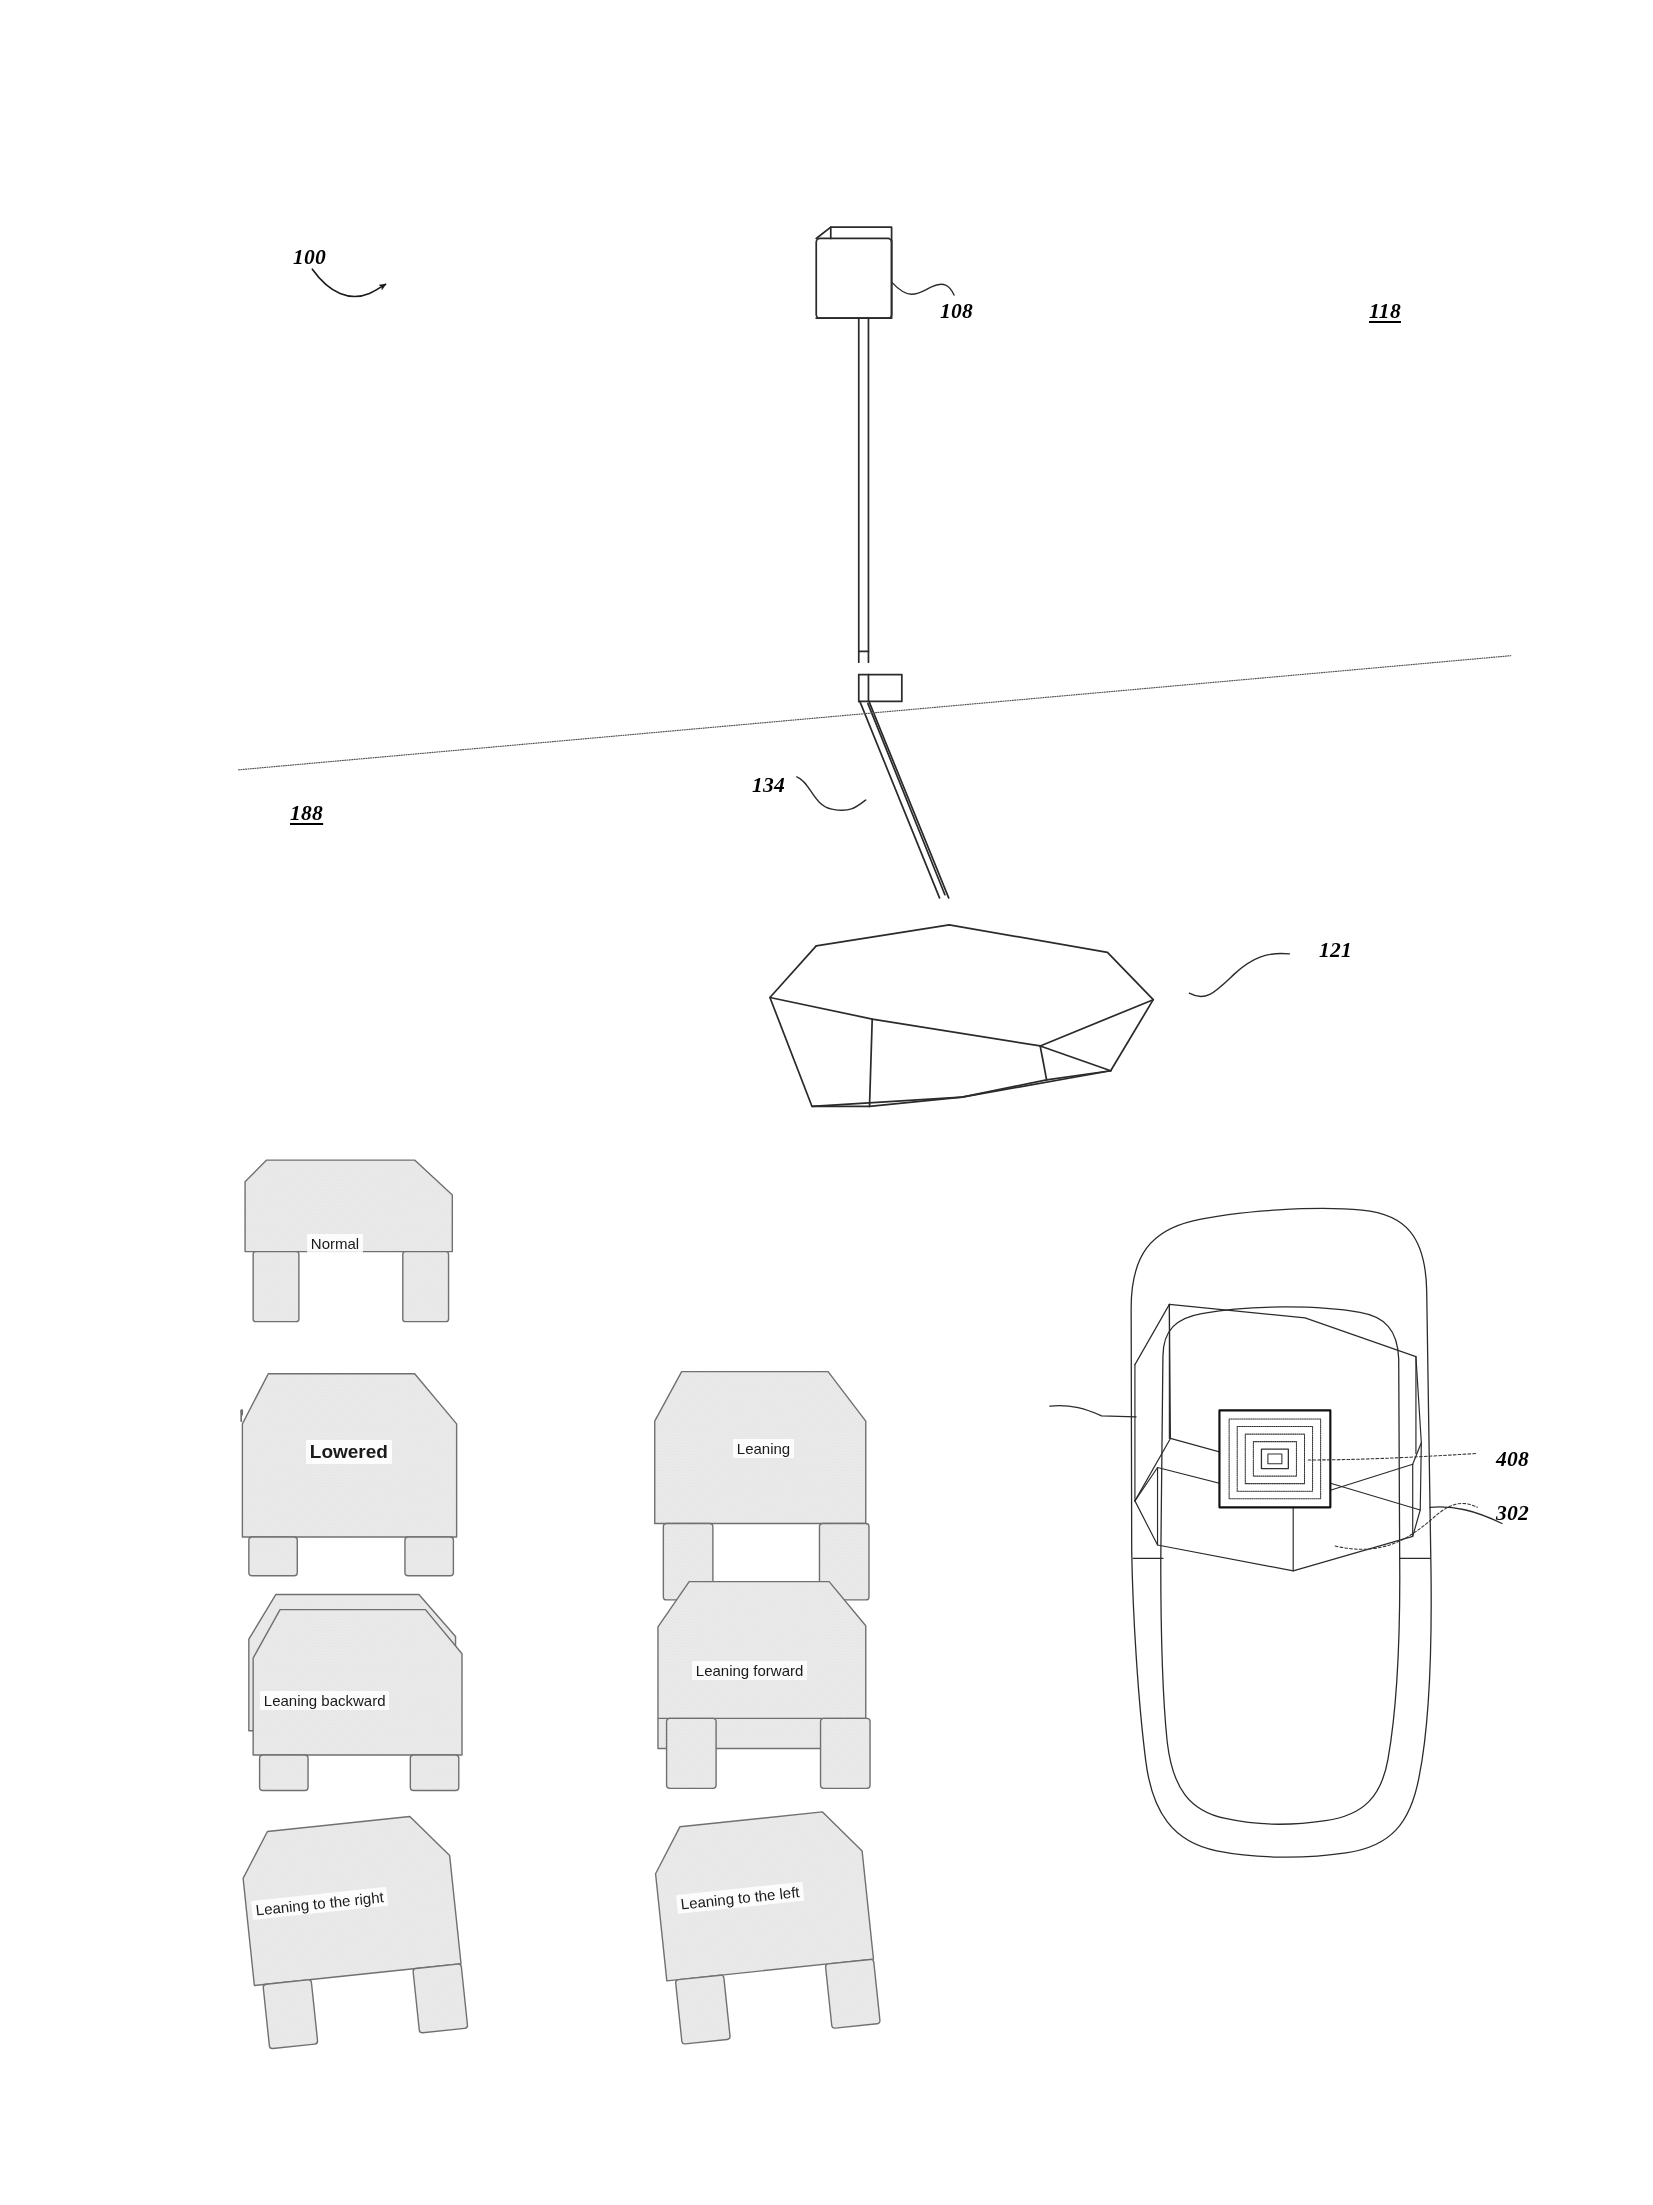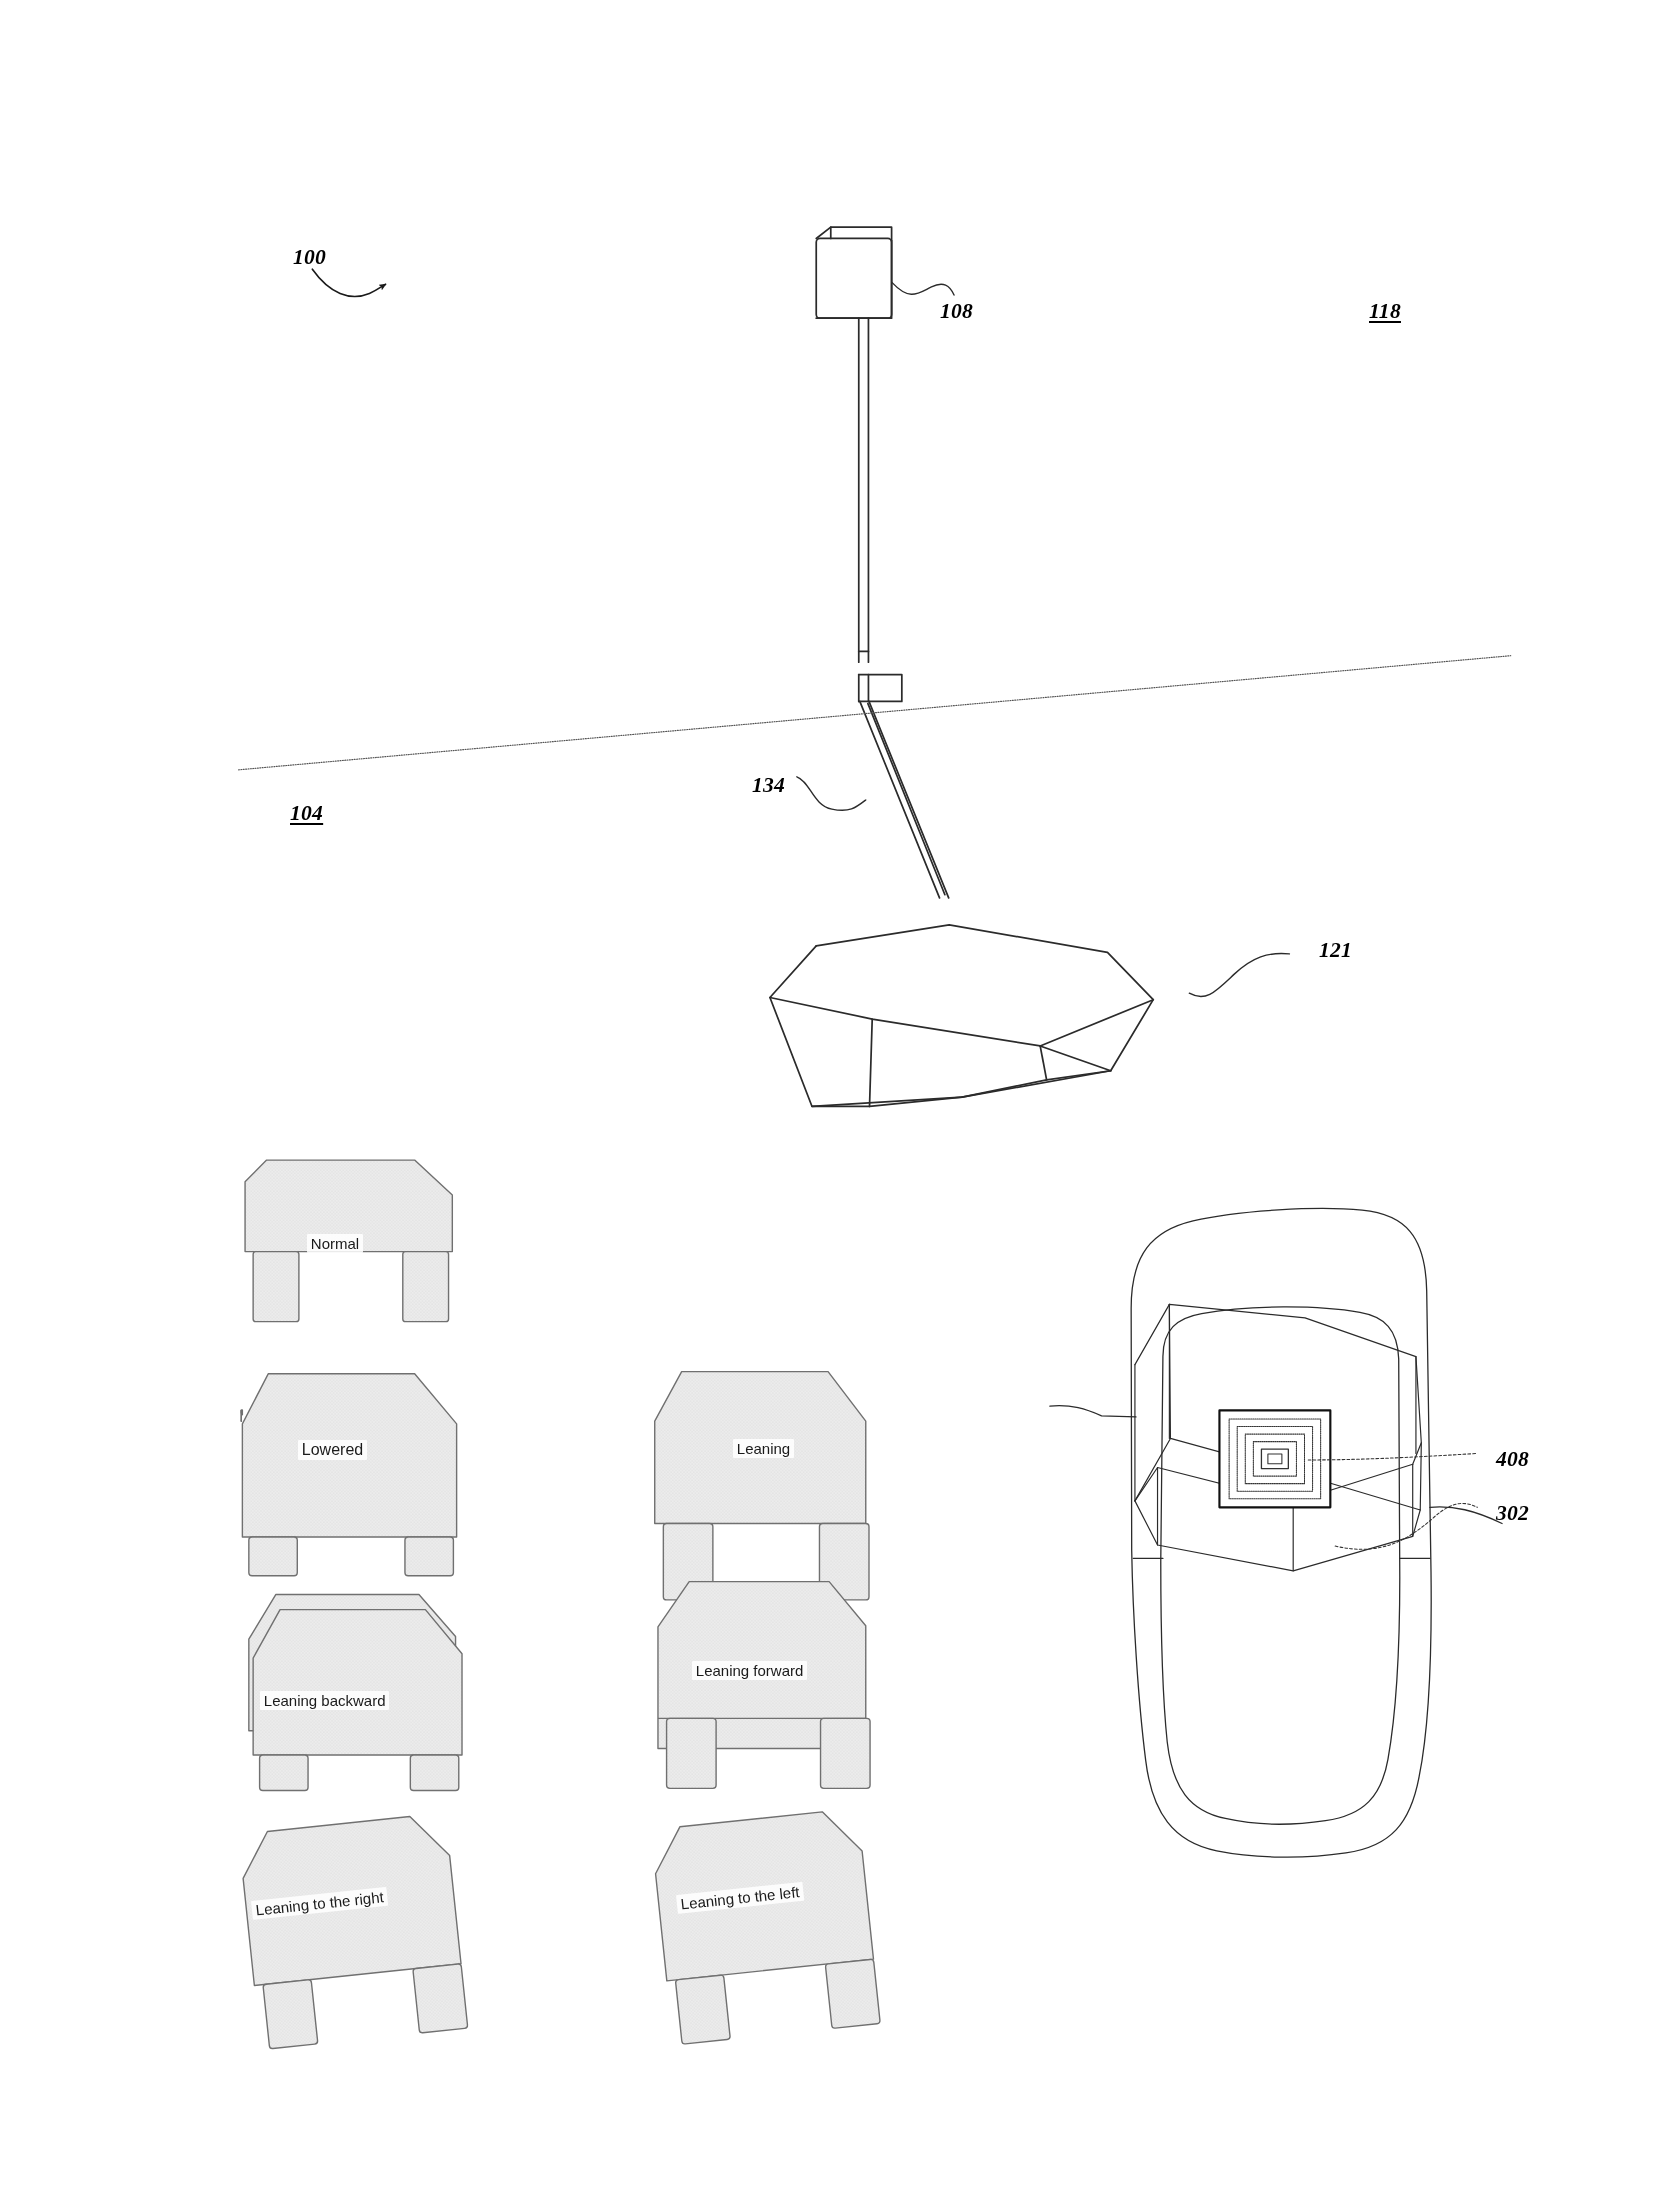--- a/index.html
+++ b/index.html
@@ -231,33 +231,33 @@
       <path d="M2480,2872 C2560,2890 2610,2866 2664,2818 C2700,2786 2724,2790 2744,2800" stroke="#333" stroke-width="2" stroke-dasharray="5 4"></path>
     </g>
   </svg>
 
   <div class="refnum" style="left:293px; top:245px; font-size:21.5px;">100</div>
 
   <div class="refnum" style="left:940px; top:299px; font-size:21.5px;">108</div>
 
   <div class="refnum underlined" style="left:1369px; top:299px; font-size:21.5px;">118</div>
 
-  <div class="refnum underlined" style="left:290px; top:801px; font-size:21.5px;">104</div>
+  <div class="refnum underlined" style="left:290px; top:801px; font-size:21.5px;">188</div>
 
   <div class="refnum" style="left:752px; top:773px; font-size:21.5px;">134</div>
 
   <div class="refnum" style="left:1319px; top:938px; font-size:21.5px;">121</div>
 
   <div class="refnum" style="left:1496px; top:1447px; font-size:21.5px;">408</div>
 
   <div class="refnum" style="left:1496px; top:1501px; font-size:21.5px;">302</div>
 
   <div class="car-label" style="left:307px; top:1234px; font-size:15px;">Normal</div>
 
-  <div class="car-label" style="left:298px; top:1440px; font-size:16px;">Lowered</div>
+  <div class="car-label" style="left:306px; top:1440px; font-size:19px;font-weight:bold;">Lowered</div>
 
   <div class="car-label" style="left:733px; top:1439px; font-size:15px;">Leaning</div>
 
   <div class="car-label" style="left:260px; top:1691px; font-size:15px;">Leaning backward</div>
 
   <div class="car-label" style="left:692px; top:1661px; font-size:15px;">Leaning forward</div>
 
   <div class="car-label" style="left:252px; top:1901px; font-size:15px; transform:rotate(-6deg); transform-origin:left center;">Leaning to the right</div>
 
   <div class="car-label" style="left:677px; top:1895px; font-size:15px; transform:rotate(-6deg); transform-origin:left center;">Leaning to the left</div>

